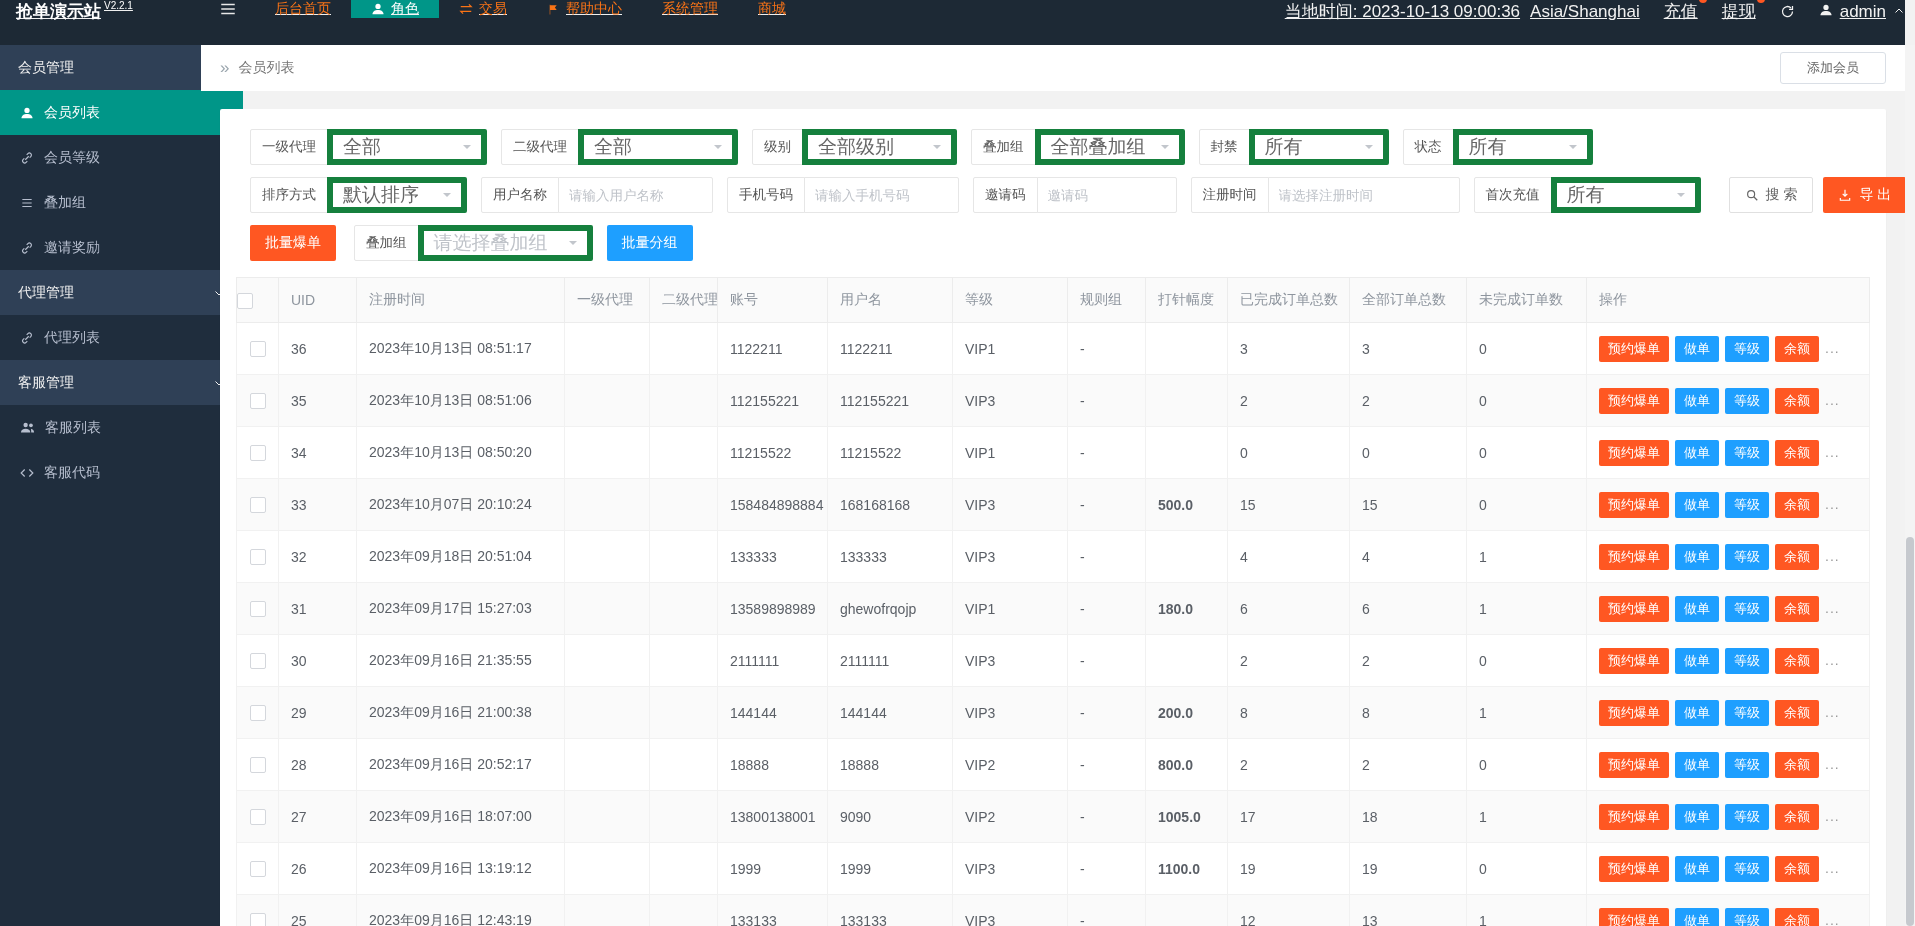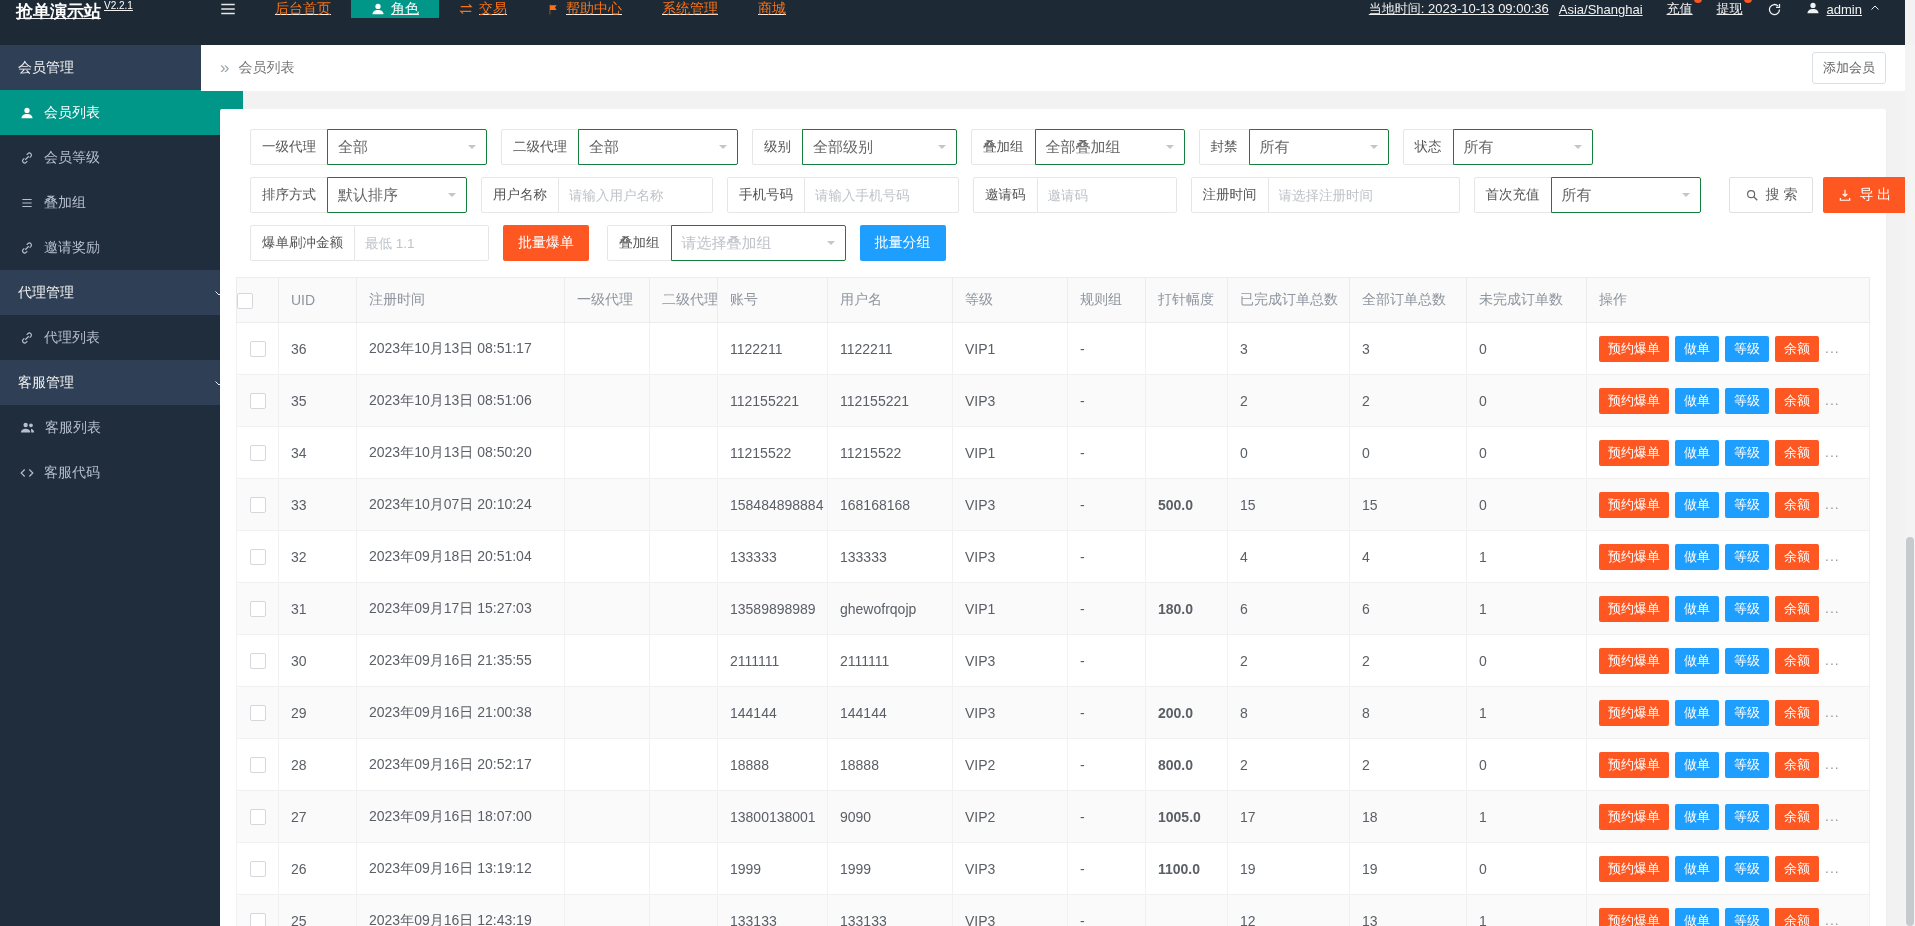--- a/index.html
+++ b/index.html
@@ -10,43 +10,43 @@
   }
   .icon { display:inline-flex; align-items:center; }
   
   .topbar { position:absolute; top:0; left:0; width:1905px; height:45px; background:#1d2935; color:#f0f0f0; display:flex; align-items:flex-start; z-index:5;text-decoration:underline; }
   .logo { width:201px; min-width:201px; display:flex; align-items:center; padding-left:16px; font-size:17px; font-weight:bold; color:#fff; }
   .logo sup { font-size:10px; margin-left:3px; font-weight:normal; position:relative; top:-6px; }
   .hamburger { display:flex; align-items:center; padding:0 18px; cursor:pointer; color:#e8e8e8; }
   .nav { display:flex; align-items:stretch; }
   .nav-item { display:flex; align-items:center; gap:6px; padding:0 20px; font-size:14px; color:#f97316; cursor:pointer; }
   .nav-item.active { background:#009688; color:#fff; }
-  .top-right { margin-left:auto; display:flex; align-items:center; gap:24px; padding-right:24px; font-size:13px; color:#f2f2f2; }
+  .top-right { margin-left:auto; display:flex; align-items:center; gap:24px; font-size:17px; color:#f2f2f2; }
   .tz { margin-left:-14px; }
   .badge-wrap { position:relative; cursor:pointer; }
   .dot { position:absolute; top:-5px; right:-9px; width:8px; height:8px; border-radius:50%; background:#ff5722; }
   .icon-btn { cursor:pointer; display:flex; align-items:center; }
   .admin { display:flex; align-items:center; gap:7px; cursor:pointer; }
   
   .sidebar { position:absolute; top:45px; left:0; bottom:0; width:243px; background:#1f2d3d; overflow:hidden; }
   .menu-group { height:45px; display:flex; align-items:center; justify-content:space-between; padding:0 18px; background:#2f4056; color:#f0f0f0; font-size:14px; cursor:pointer; }
   .menu-item { height:45px; display:flex; align-items:center; gap:10px; padding:0 20px; background:#1f2d3d; color:#b6bece; font-size:14px; cursor:pointer; }
   .menu-item.active { background:#009688; color:#fff; }
   
   .main { position:absolute; top:45px; left:201px; right:10px; bottom:0; overflow:hidden; }
   .breadcrumb-bar { height:46px; background:#fff; display:flex; align-items:center; justify-content:space-between; padding:0 19px; }
   .breadcrumb { display:flex; align-items:center; gap:9px; color:#777; font-size:14px; }
   .bc-icon { color:#9aa5ad; font-size:17px; }
-  .add-btn { height:32px; padding:0 10px; background:#fff; border:1px solid #dadfe6; border-radius:3px; font-size:13px; color:#666; cursor:pointer; font-family:inherit; }
+  .add-btn { height:32px; padding:0 26px; background:#fff; border:1px solid #dadfe6; border-radius:3px; font-size:13px; color:#666; cursor:pointer; font-family:inherit; }
   .card { margin:18px 19px 0; background:#fff; border-radius:2px; padding:20px 16px 16px; min-height:830px; box-shadow:0 1px 2px rgba(0,0,0,.05); }
   
   .filter-row { display:flex; align-items:center; margin:0 0 12px 14px; }
   .combo { display:flex; align-items:stretch; margin-right:14px; }
   .flabel { border:1px solid #e6e6e6; background:#fff; display:flex; align-items:center; padding:0 11px; font-size:13.5px; color:#555; white-space:nowrap; height:36px; border-radius:2px 0 0 2px; }
-  .sel { height:36px; border:1px solid #15803d; margin-left:-1px; background:#fff; display:flex; align-items:center; justify-content:space-between; padding:0 10px; font-size:15px; color:#666; cursor:pointer; border-radius:0 2px 2px 0; }
+  .sel { height:36px; border:6px solid #15803d; margin-left:-1px; background:#fff; display:flex; align-items:center; justify-content:space-between; padding:0 10px; font-size:19px; color:#666; cursor:pointer; border-radius:0 2px 2px 0; }
   .sel.muted .sel-val { color:#bfc3c9; }
   .caret { width:0; height:0; border:4.5px solid transparent; border-top-color:#c2c6cc; margin:4px 0 0 8px; }
   .inp { height:36px; border:1px solid #e6e6e6; margin-left:-1px; padding:0 10px; font-size:13.5px; color:#666; outline:none; border-radius:0 2px 2px 0; font-family:inherit; background:#fff; }
   .inp::placeholder { color:#bfc3c9; }
   .btn { height:36px; border:none; border-radius:2px; font-size:14px; color:#fff; padding:0 15px; cursor:pointer; display:inline-flex; align-items:center; gap:7px; font-family:inherit; white-space:nowrap; }
   .btn-red { background:#ff5722; }
   .btn-blue { background:#1e9fff; }
   .btn-plain { background:#fff; border:1px solid #e0e0e0; color:#666; }
   
   .tbl { width:100%; border-collapse:collapse; table-layout:fixed; margin-top:16px; }
@@ -333,24 +333,20 @@
           <span class="icon">
             <svg viewBox="0 0 24 24" width="14" height="14" fill="none" stroke="currentColor" stroke-width="2">
               <path d="M12 3v11M8 10l4 4 4-4"></path>
               <path d="M4 17v4h16v-4"></path>
             </svg>
           </span>
           <span>导 出</span>
         </button>
       </div>
     <div class="filter-row" id="frow3">
-        <div class="combo">
-          <div class="flabel">爆单刷冲金额</div>
-          <input class="inp" placeholder="最低 1.1" style="width: 135px;">
-        </div>
         <button class="btn btn-red" style="margin-right: 18px;">批量爆单</button>
         <div class="combo">
           <div class="flabel">叠加组</div>
           <div class="sel muted" style="width: 175px;">
             <span class="sel-val">请选择叠加组</span>
             <i class="caret"></i>
           </div>
         </div>
         <button class="btn btn-blue">批量分组</button>
       </div>

